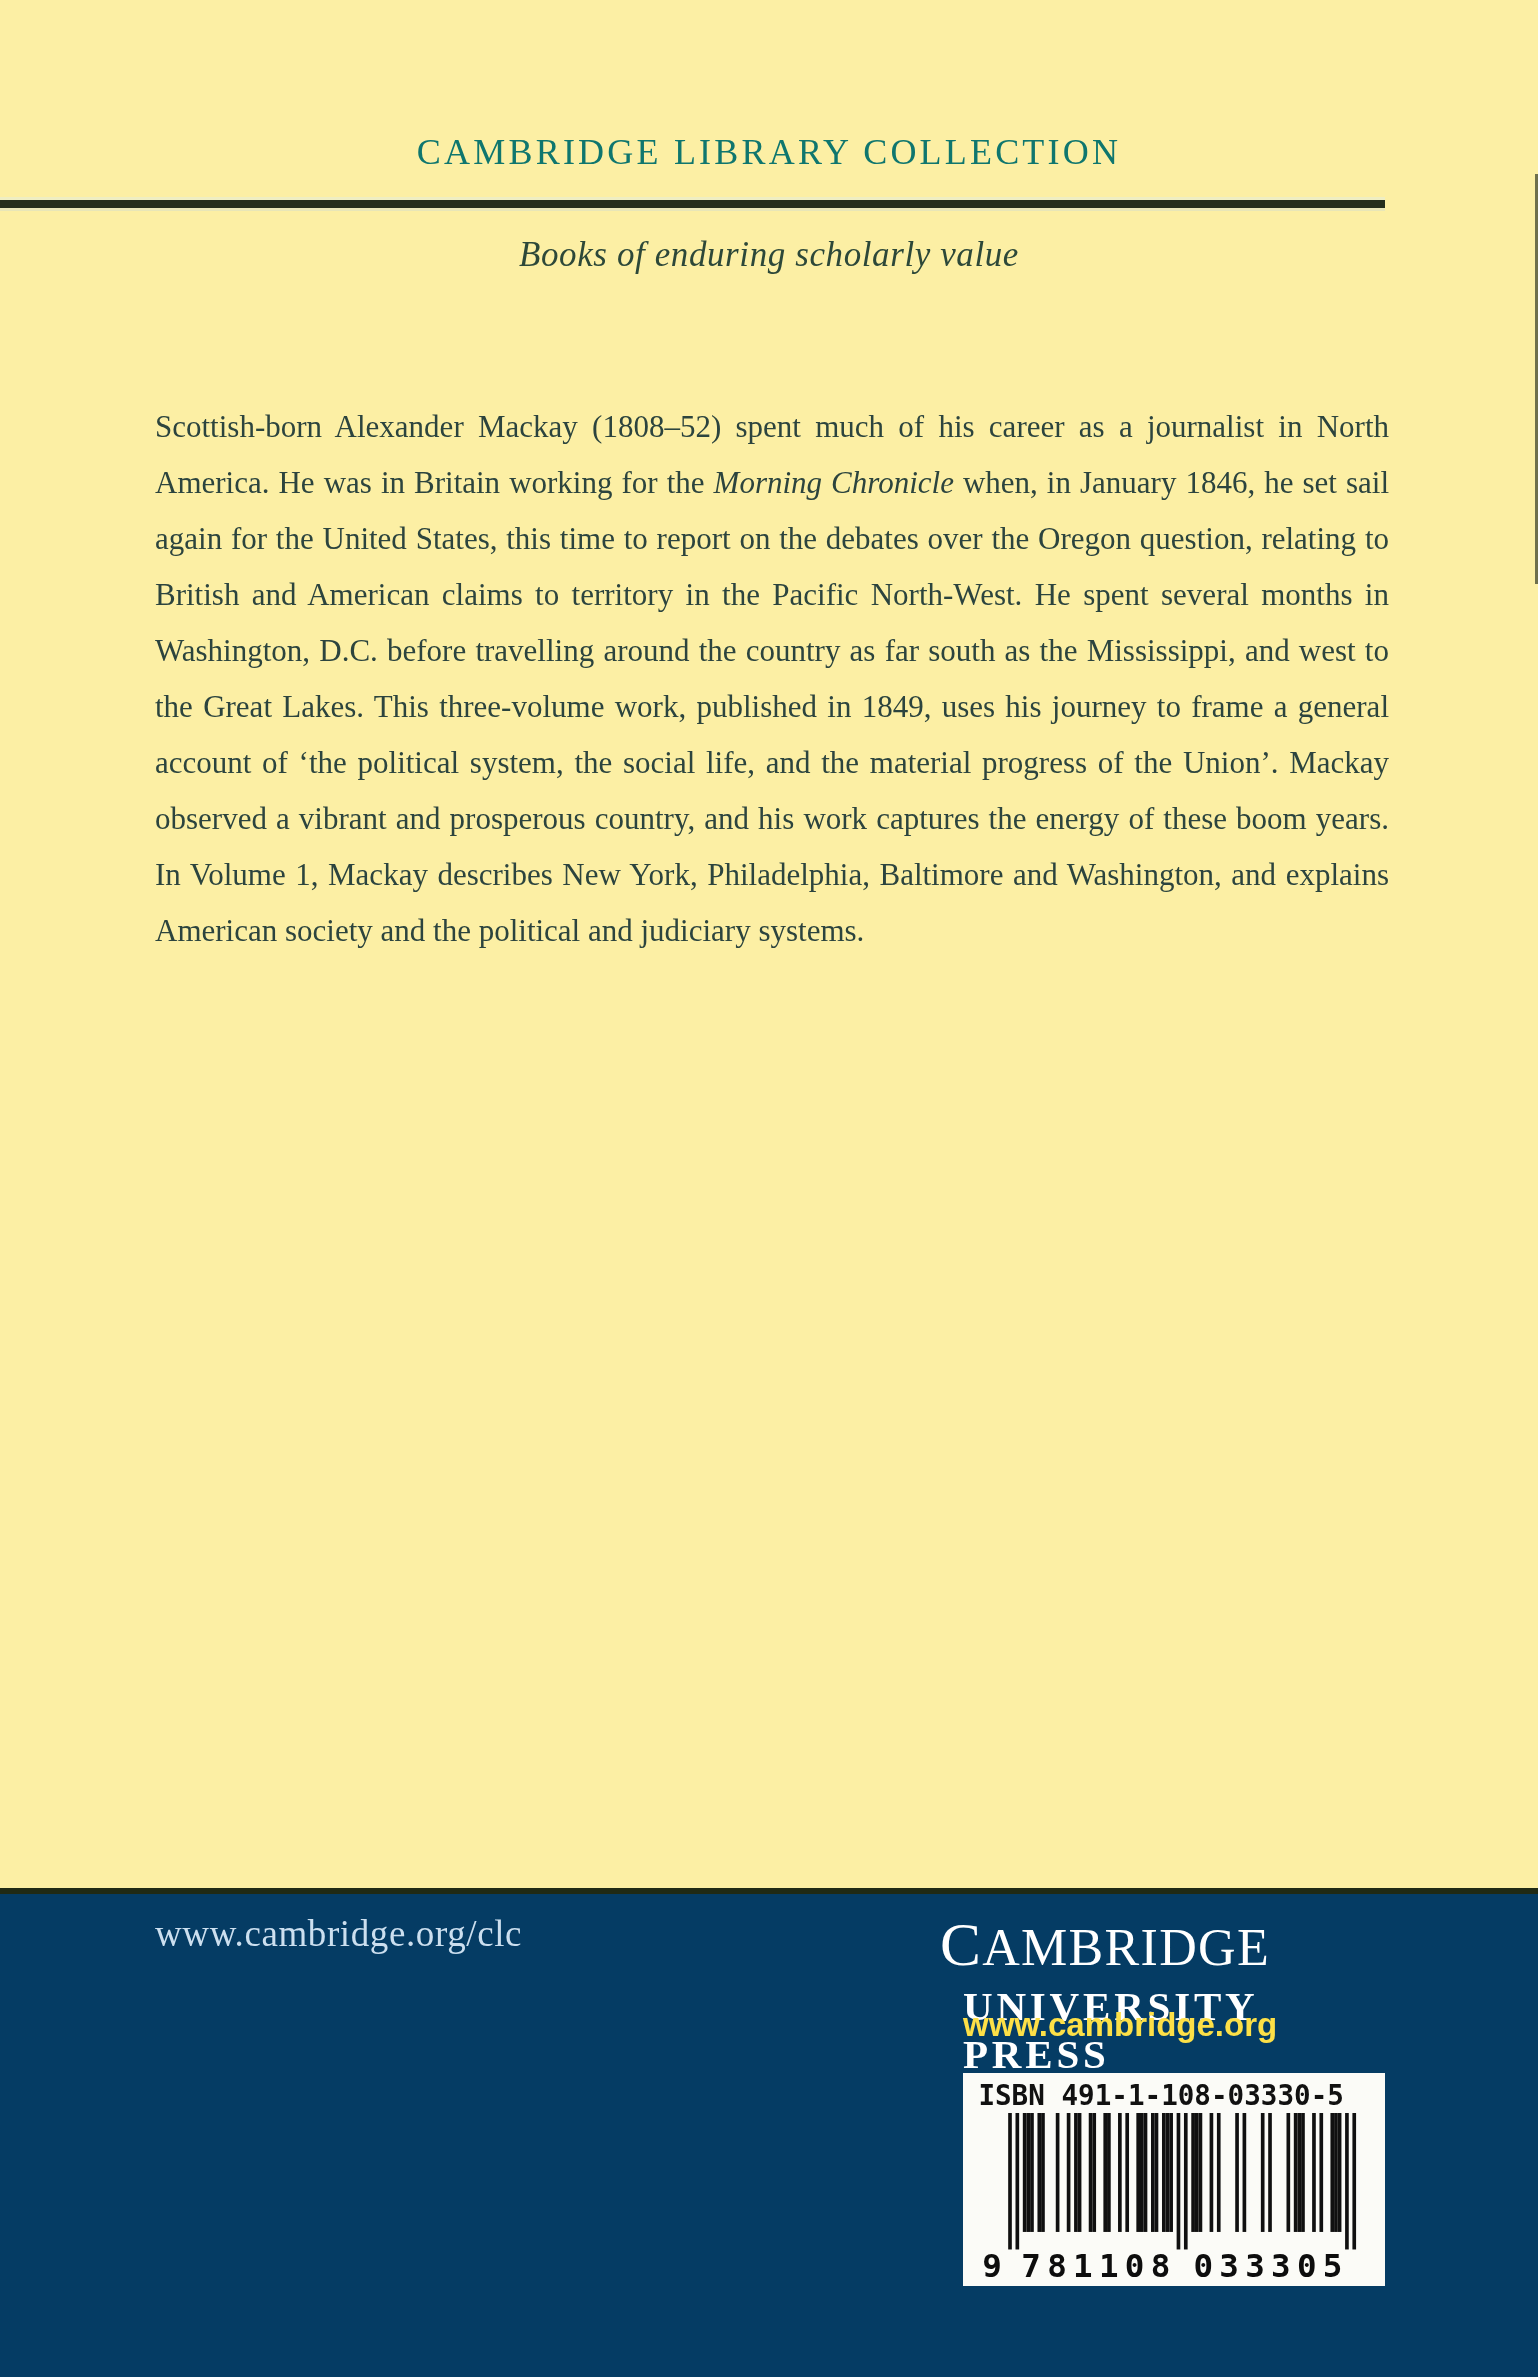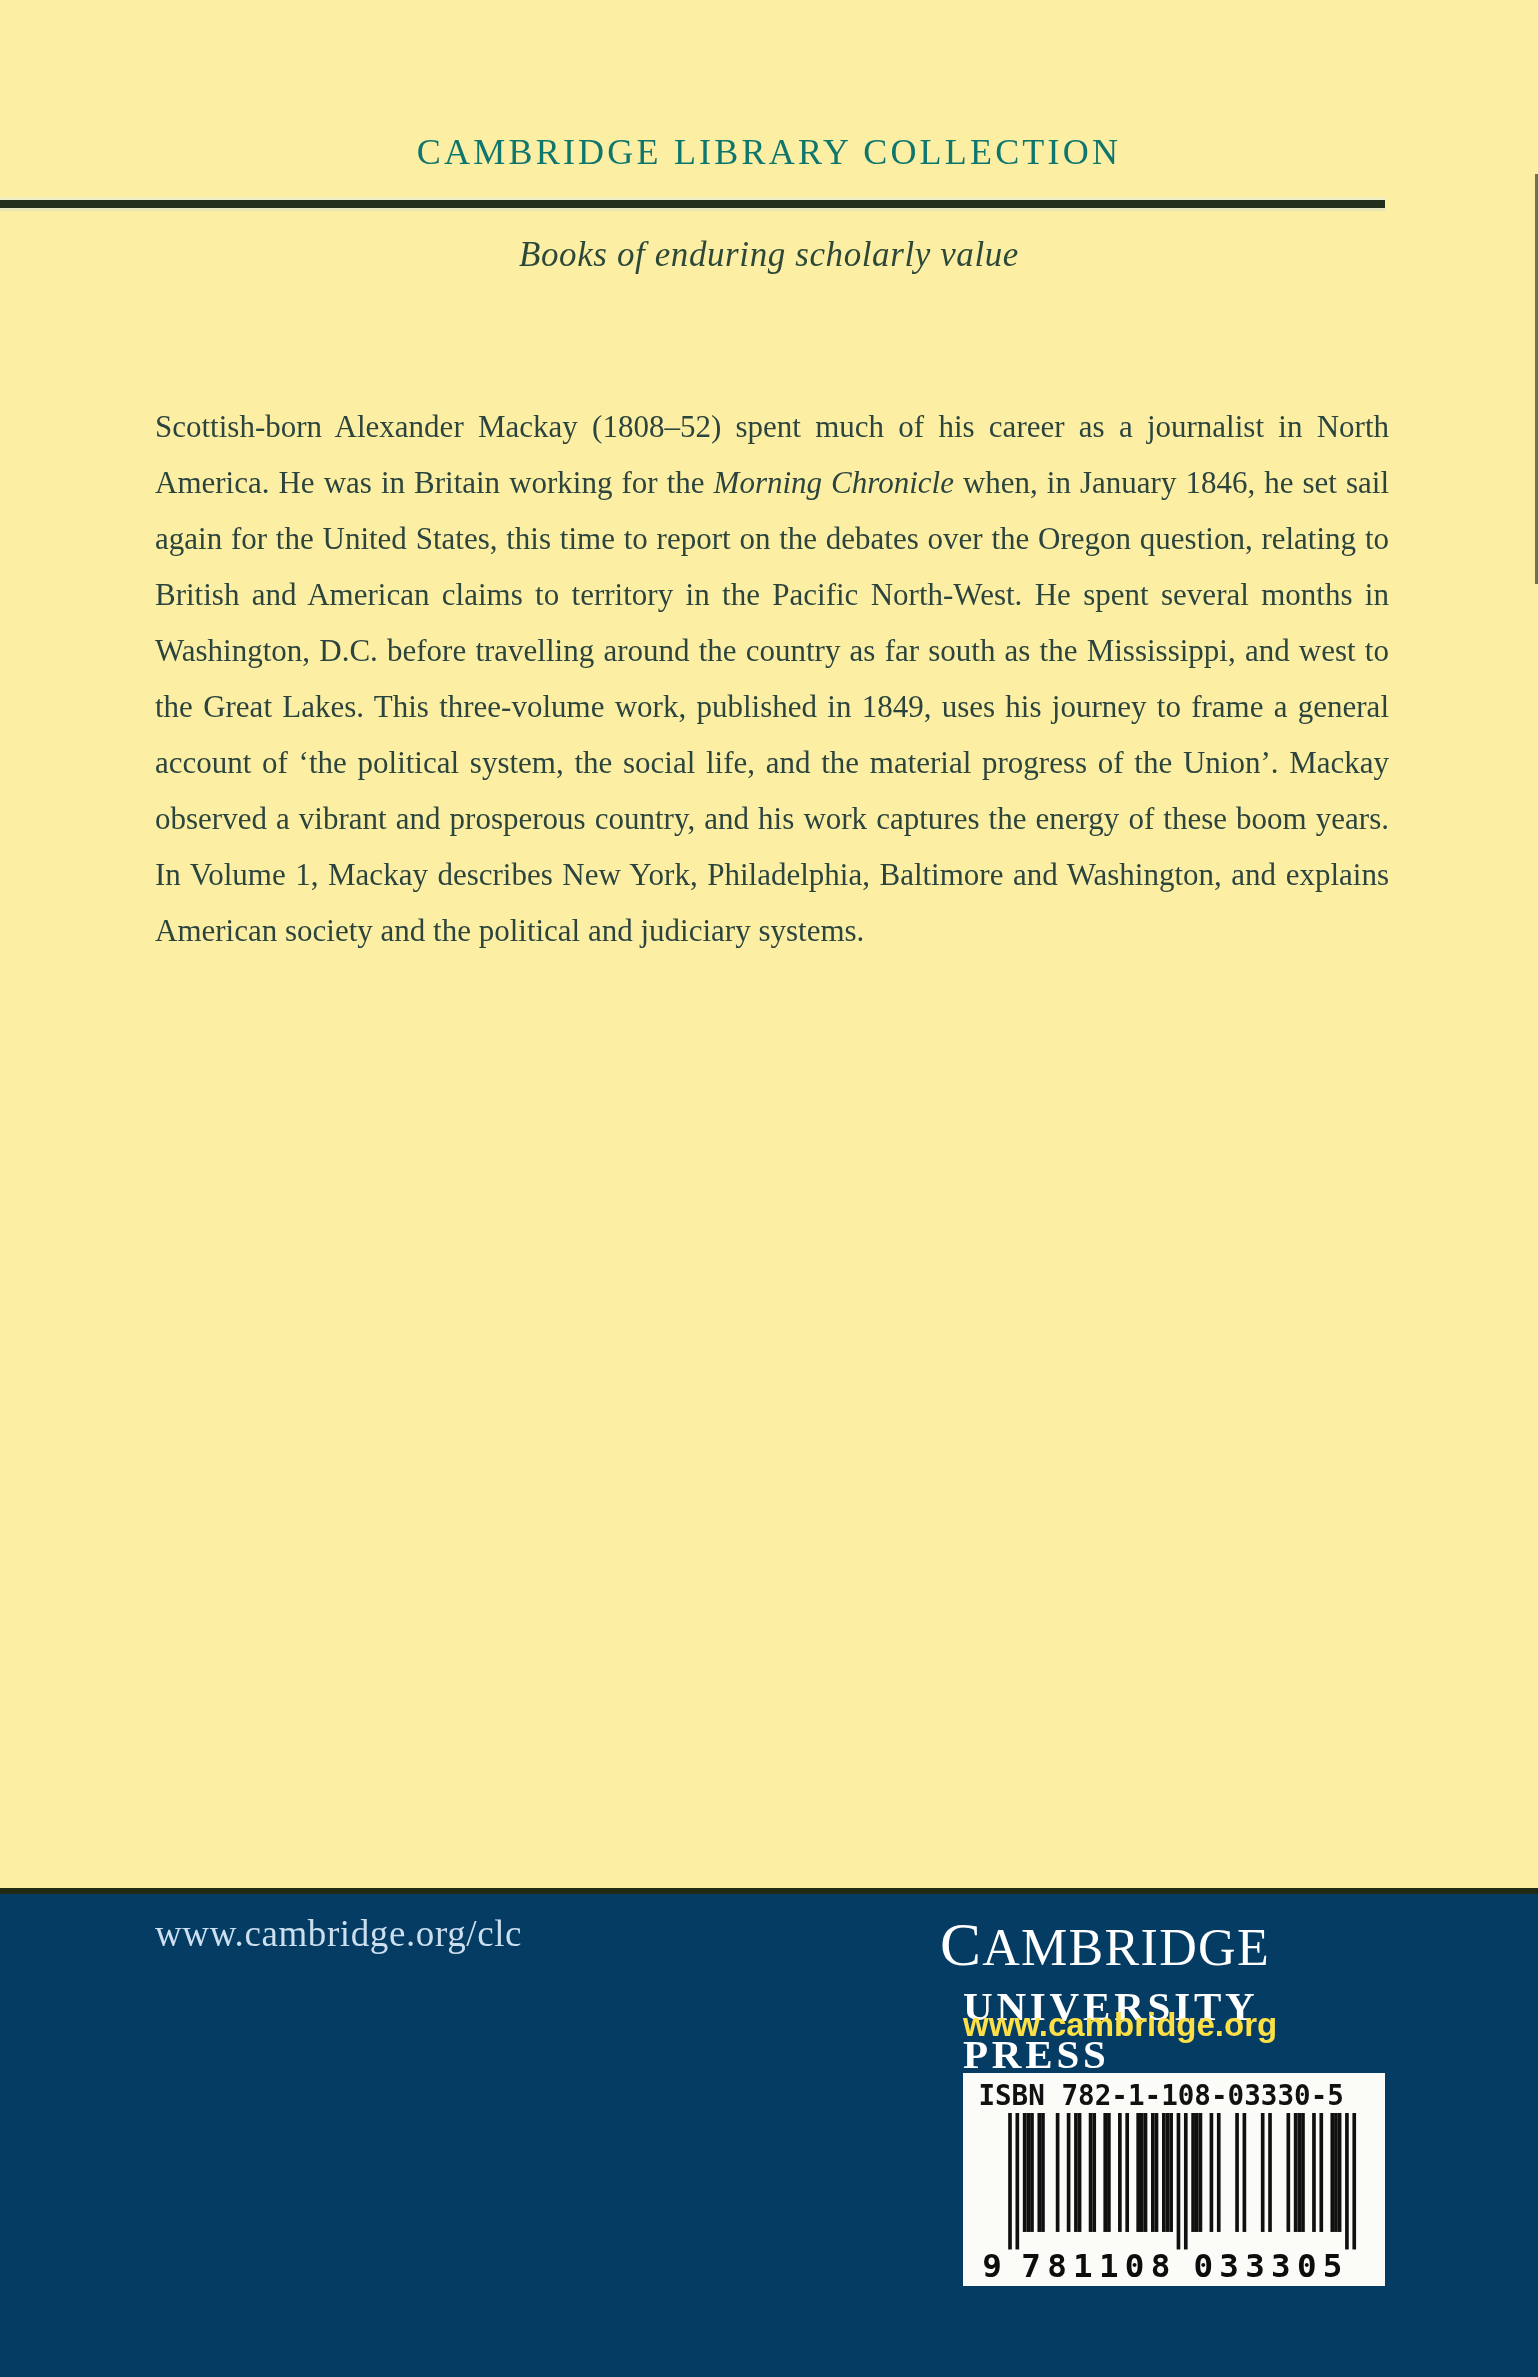--- a/index.html
+++ b/index.html
@@ -103,21 +103,21 @@
 
     <div class="clc-url">www.cambridge.org/clc</div>
 
     <div class="logo-cambridge">CAMBRIDGE</div>
 
     <div class="logo-univpress">UNIVERSITY PRESS</div>
 
     <div class="logo-url">www.cambridge.org</div>
 
     <div class="isbn-box">
-      <div class="isbn-number">ISBN 782-1-108-03330-5</div>
+      <div class="isbn-number">ISBN 491-1-108-03330-5</div>
       <svg class="barcode-svg" viewBox="-45 0 615 272" preserveAspectRatio="xMinYMin meet" xmlns="http://www.w3.org/2000/svg">
           <rect x="0.00" y="0" width="5.85" height="218" fill="#101010"></rect>
           <rect x="11.70" y="0" width="5.85" height="218" fill="#101010"></rect>
           <rect x="23.40" y="0" width="5.85" height="190" fill="#101010"></rect>
           <rect x="29.25" y="0" width="5.85" height="190" fill="#101010"></rect>
           <rect x="35.10" y="0" width="5.85" height="190" fill="#101010"></rect>
           <rect x="46.80" y="0" width="5.85" height="190" fill="#101010"></rect>
           <rect x="52.65" y="0" width="5.85" height="190" fill="#101010"></rect>
           <rect x="76.05" y="0" width="5.85" height="190" fill="#101010"></rect>
           <rect x="93.60" y="0" width="5.85" height="190" fill="#101010"></rect>

